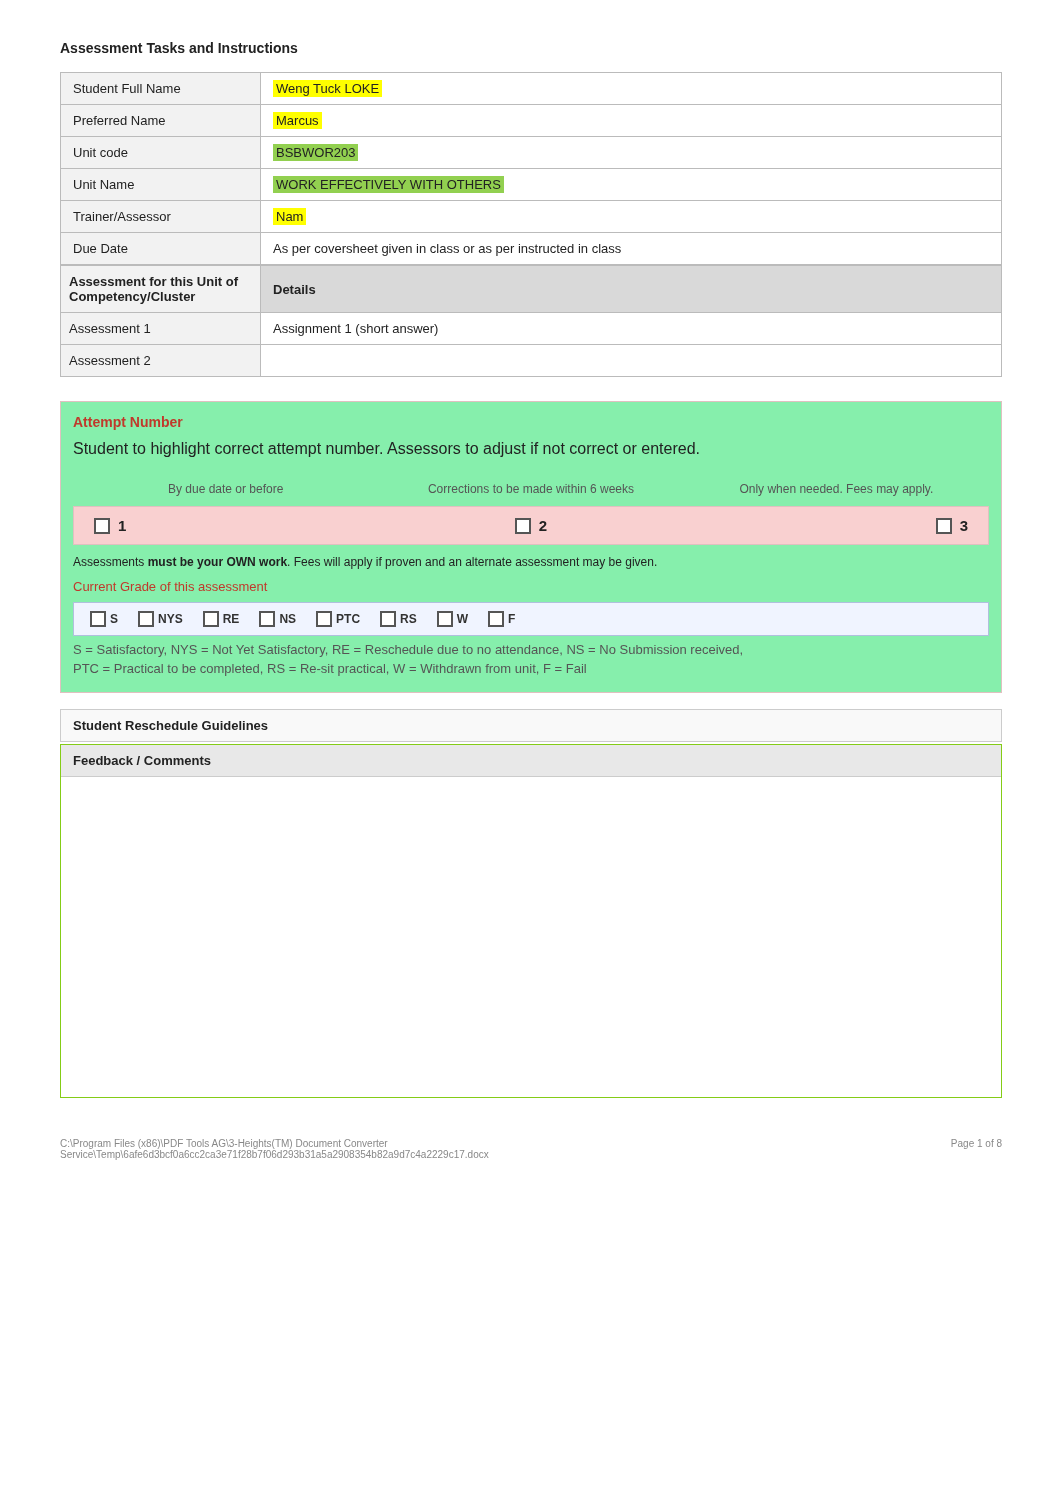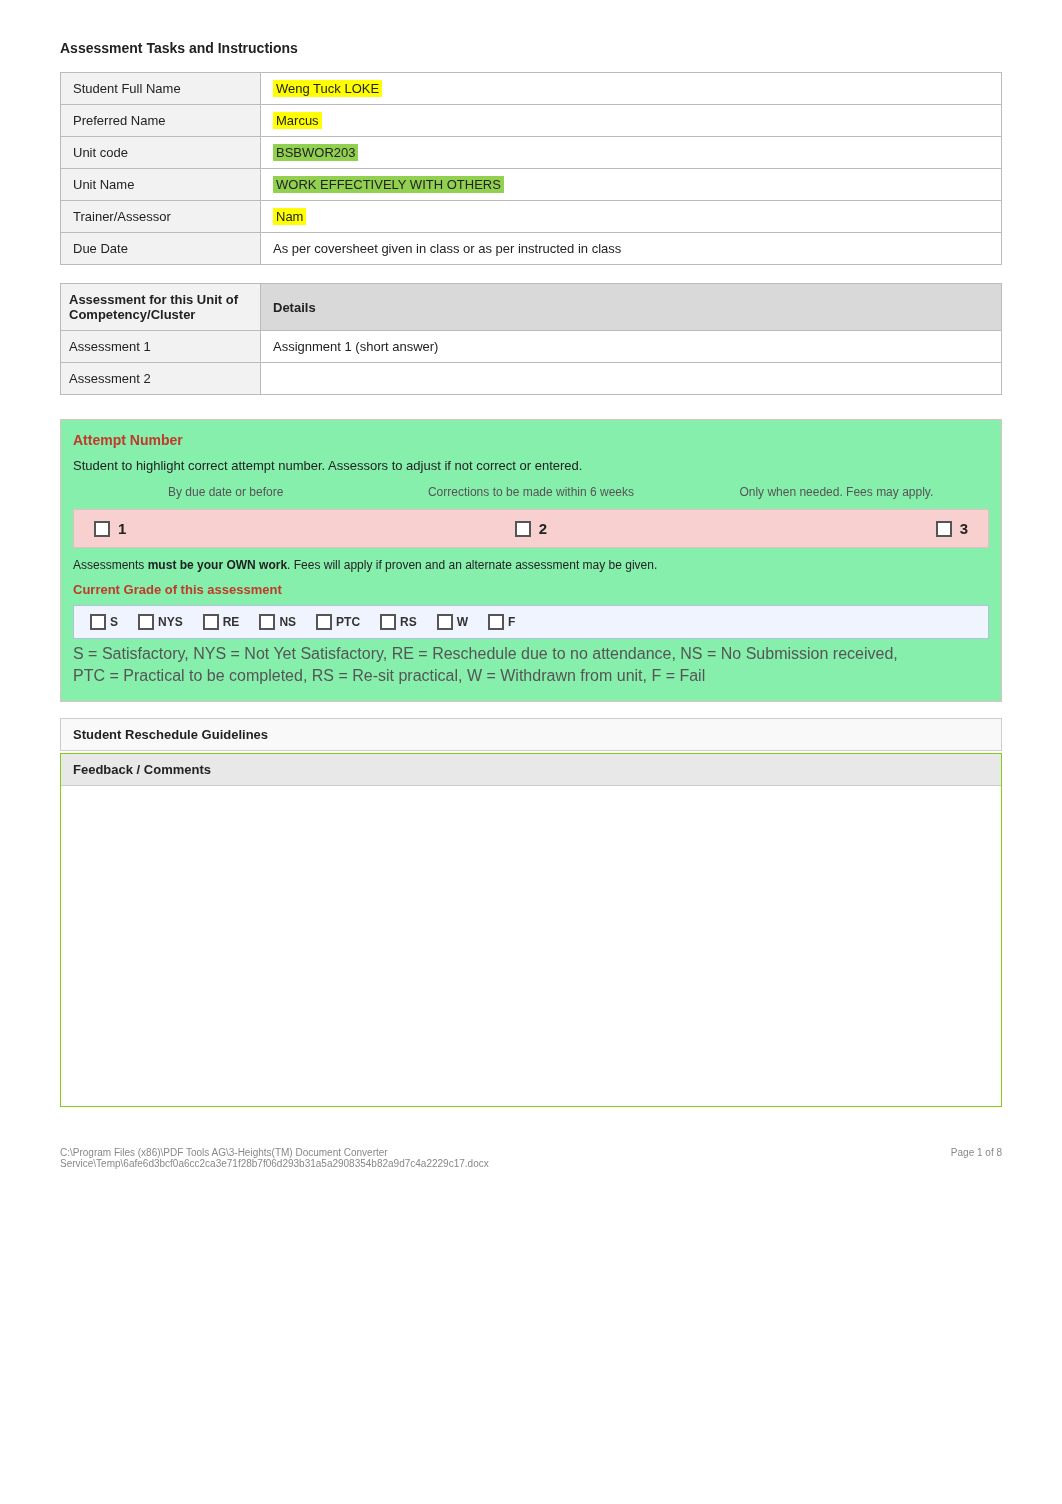--- a/index.html
+++ b/index.html
@@ -15,21 +15,20 @@
 
     .page-title {
       font-weight: bold;
       font-size: 14px;
       margin-bottom: 16px;
     }
 
     .info-table {
       width: 100%;
       border-collapse: collapse;
-      margin-bottom: 18px;
     }
     .info-table td {
       border: 1px solid #bbb;
       padding: 8px 12px;
       vertical-align: middle;
     }
     .info-table td:first-child {
       width: 200px;
       background: #f2f2f2;
       font-weight: normal;
@@ -73,33 +72,34 @@
 
     .attempt-title {
       color: #c0392b;
       font-weight: bold;
       font-size: 14px;
       margin-bottom: 10px;
     }
 
     .attempt-desc {
       margin-bottom: 12px;
-      font-size: 13px;
+      font-size: 16px;
     }
 
     .attempt-cols {
       display: flex;
       justify-content: space-between;
       font-size: 12px;
       margin-bottom: 10px;
     }
     .attempt-cols span {
       flex: 1;
       text-align: center;
       color: #555;
+      margin-top: 12px;
     }
 
     .attempt-boxes {
       display: flex;
       justify-content: space-between;
       align-items: center;
       background: #f9d0d0;
       padding: 10px 20px;
       border: 1px solid #e0c0c0;
       margin-bottom: 10px;
@@ -122,21 +122,21 @@
     .assessments-note {
       font-size: 12px;
       margin-bottom: 10px;
     }
     .assessments-note strong {
       font-weight: bold;
     }
 
     .grade-section-title {
       color: #c0392b;
-      font-weight: bold;
+      font-weight: normal;
       font-size: 13px;
       margin-bottom: 8px;
     }
 
     .grade-row {
       display: flex;
       align-items: center;
       gap: 20px;
       background: #f0f4ff;
       border: 1px solid #b0c0dd;
@@ -146,21 +146,21 @@
     .grade-item {
       display: flex;
       align-items: center;
       gap: 4px;
       font-size: 12px;
       font-weight: bold;
       color: #333;
     }
 
     .grade-legend {
-      font-size: 16px;
+      font-size: 13px;
       color: #555;
       margin-bottom: 4px;
     }
 
     .feedback-section {
       border: 1px solid #84cc16;
       padding: 0;
       margin-bottom: 24px;
     }
     .feedback-header {

